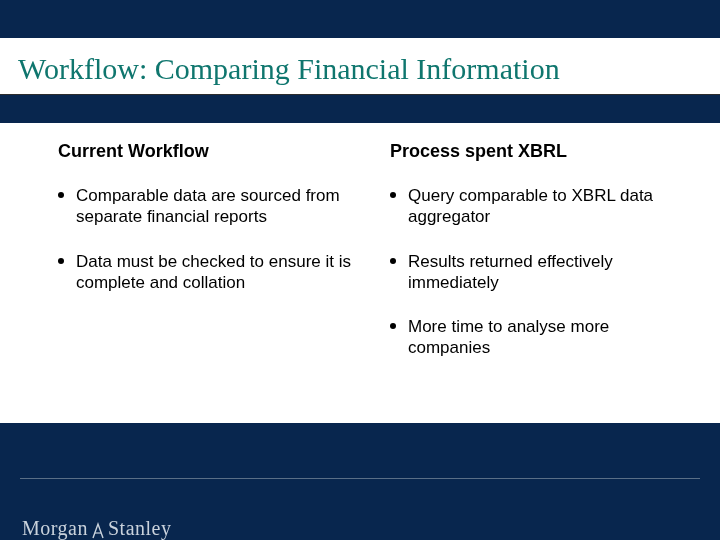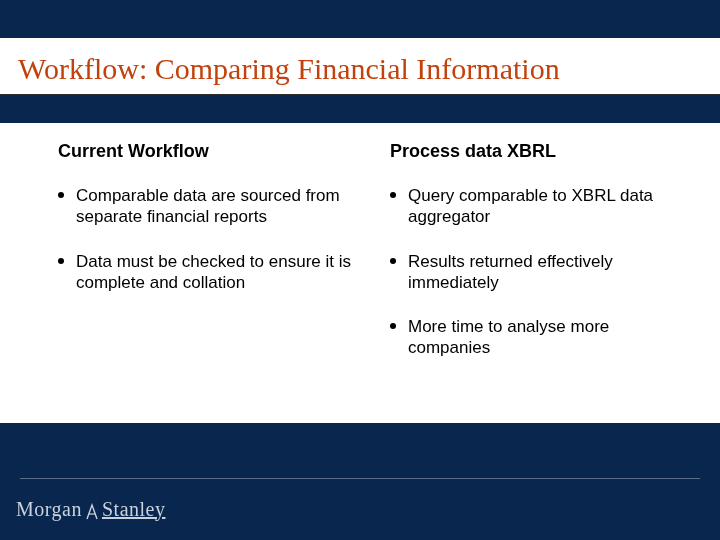--- a/index.html
+++ b/index.html
@@ -14,21 +14,21 @@
   .title-band {
     background: #ffffff;
     padding: 14px 18px 8px 18px;
     margin-top: 38px;
     border-bottom: 1px solid #2d2d2d;
   }
   .title-band h1 {
     font-family: "Times New Roman", Times, serif;
     font-weight: 400;
     font-size: 30px;
-    color: #c2410c;
+    color: #0f766e;
   }
   .content {
     background: #ffffff;
     margin: 28px 0 0 0;
     padding: 18px 28px 28px 58px;
     display: flex;
     gap: 30px;
     min-height: 300px;
   }
   .col {
@@ -61,23 +61,23 @@
     height: 6px;
     background: #000;
     border-radius: 50%;
   }
   .footer {
     position: absolute;
     left: 0;
     right: 0;
     bottom: 0;
     height: 62px;
-    padding: 0 16px;
+    padding: 0 22px;
     display: flex;
-    align-items: center;
+    align-items: flex-end;
   }
   .footer-rule {
     position: absolute;
     left: 20px;
     right: 20px;
     top: 0;
     height: 1px;
     background: #5a6f87;
   }
   .logo {
@@ -88,21 +88,20 @@
   }
   .logo-text1 {
     font-family: "Times New Roman", Times, serif;
     font-size: 20px;
     letter-spacing: 0.5px;
   }
   .logo-text2 {
     font-family: "Times New Roman", Times, serif;
     font-size: 20px;
     letter-spacing: 0.5px;
-    text-decoration: underline;
   }
   .logo-mark {
     display: inline-block;
     position: relative;
     width: 14px;
     height: 20px;
     margin: 0 1px;
   }
   .logo-mark svg { display: block; }
 </style>
@@ -115,21 +114,21 @@
 
 <div class="content">
   <div class="col">
     <h2>Current Workflow</h2>
     <ul>
       <li>Comparable data are sourced from separate financial reports</li>
       <li>Data must be checked to ensure it is complete and collation</li>
     </ul>
   </div>
   <div class="col">
-    <h2>Process data XBRL</h2>
+    <h2>Process spent XBRL</h2>
     <ul>
       <li>Query comparable to XBRL data aggregator</li>
       <li>Results returned effectively immediately</li>
       <li>More time to analyse more companies</li>
     </ul>
   </div>
 </div>
 
 <div class="footer">
   <div class="footer-rule"></div>

